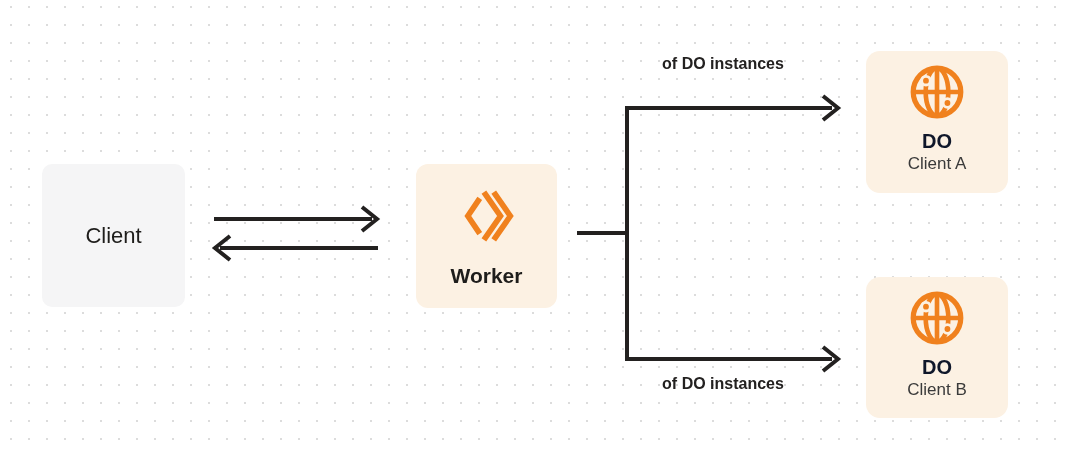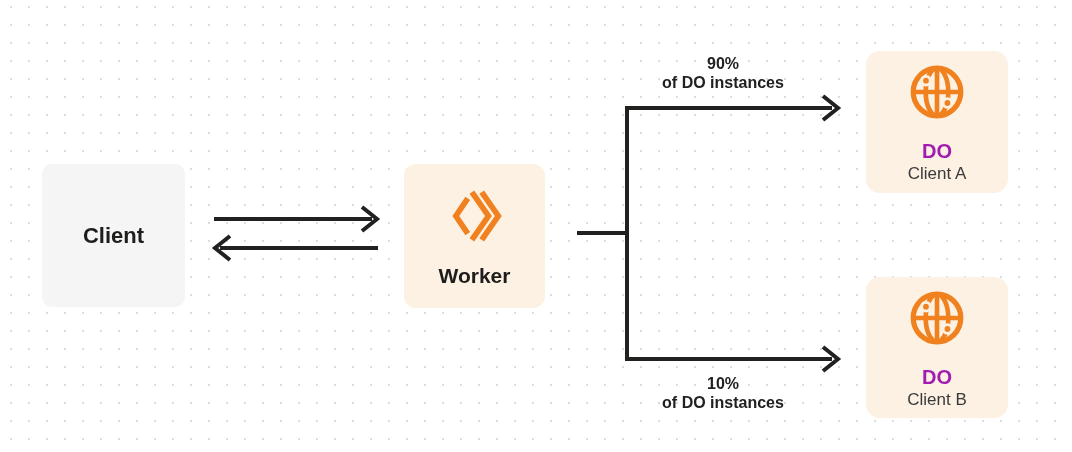--- a/index.html
+++ b/index.html
@@ -42,25 +42,25 @@
   }
   .client-box {
     left: 42px; top: 164px;
     width: 143px; height: 143px;
     background: #f5f5f6;
     border-radius: 10px;
     justify-content: center;
   }
   .client-box .node-label {
     font-size: 22px;
-    font-weight: 700;
+    font-weight: 400;
     color: #1e1d1b;
   }
   .worker-box {
-    left: 404px; top: 164px;
+    left: 416px; top: 164px;
     width: 141px; height: 144px;
     background: #fcf1e3;
     border-radius: 12px;
     padding-top: 22px;
   }
   .worker-box .node-label {
     margin-top: 18px;
     font-size: 21px;
     font-weight: 700;
     line-height: 24px;
@@ -69,25 +69,25 @@
   .do-box {
     left: 866px;
     width: 142px; height: 142px;
     background: #fcf1e3;
     border-radius: 14px;
     padding-top: 12px;
   }
   .do-box-a { top: 51px; }
   .do-box-b { top: 277px; height: 141px; }
   .do-title {
-    margin-top: 18px;
+    margin-top: 8px;
     font-size: 20px;
     font-weight: 700;
     line-height: 24px;
-    color: #a21caf;
+    color: #0f172a;
   }
   .do-subtitle {
     margin-top: 0px;
     font-size: 17px;
     font-weight: 400;
     line-height: 21px;
     color: #3a3a3a;
   }
   .branch-label {
     position: absolute;
@@ -164,22 +164,20 @@
       <line x1="9" y1="50" x2="91" y2="50" stroke="#F0811E" stroke-width="8"></line>
       <ellipse cx="50" cy="50" rx="19.5" ry="41" fill="none" stroke="#F0811E" stroke-width="8"></ellipse>
       <circle cx="31" cy="30.5" r="7.5" fill="#F0811E" stroke="#FCF1E3" stroke-width="5"></circle>
       <circle cx="68" cy="69" r="7.5" fill="#F0811E" stroke="#FCF1E3" stroke-width="5"></circle>
     </svg>
     <span class="do-title">DO</span>
     <span class="do-subtitle">Client B</span>
   </div>
 
   <div class="branch-label branch-label-top">
-    <div>90%</div>
     <div>of DO instances</div>
   </div>
 
   <div class="branch-label branch-label-bottom">
-    <div>10%</div>
     <div>of DO instances</div>
   </div>
 
 </div>
 
 </body></html>

